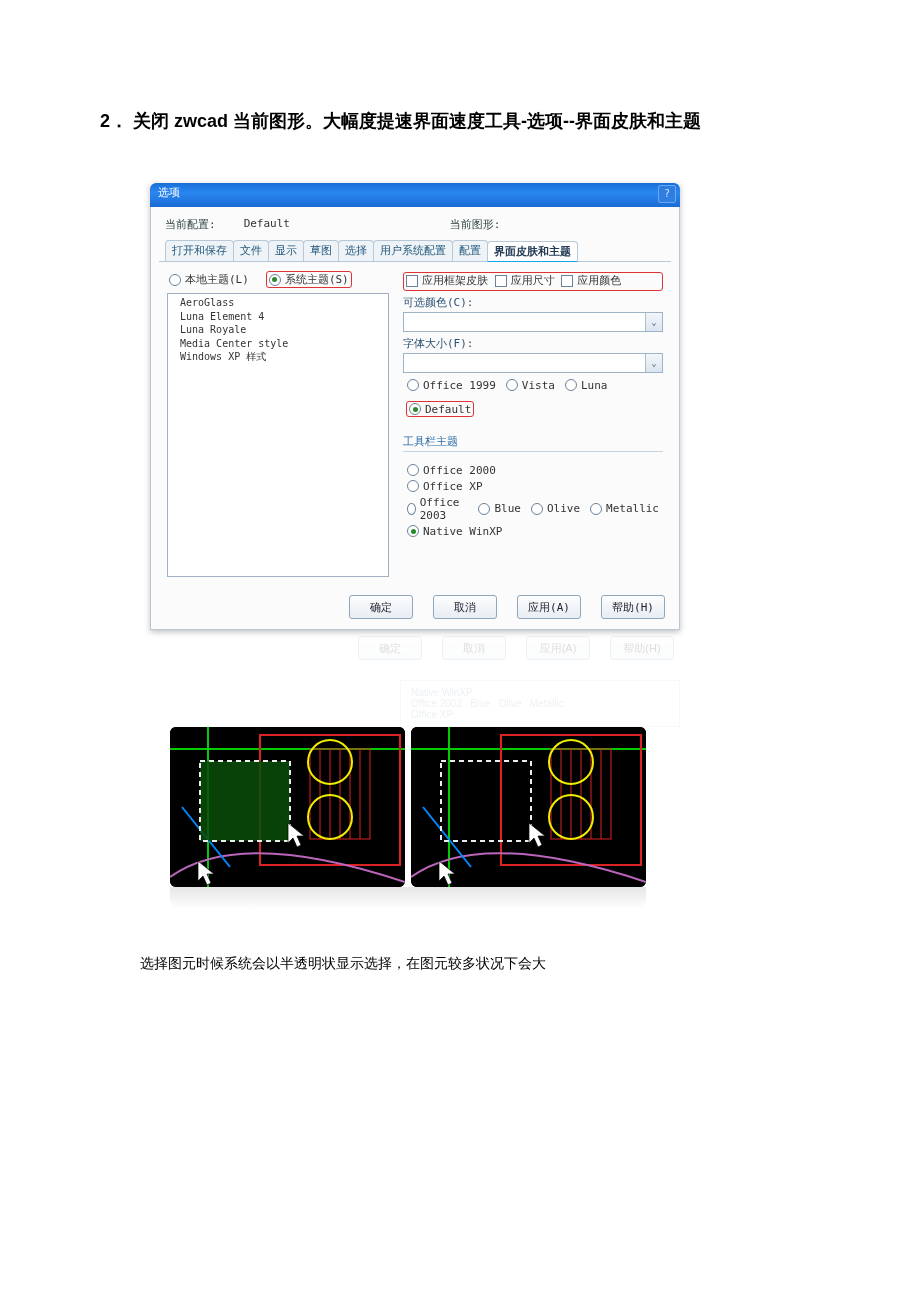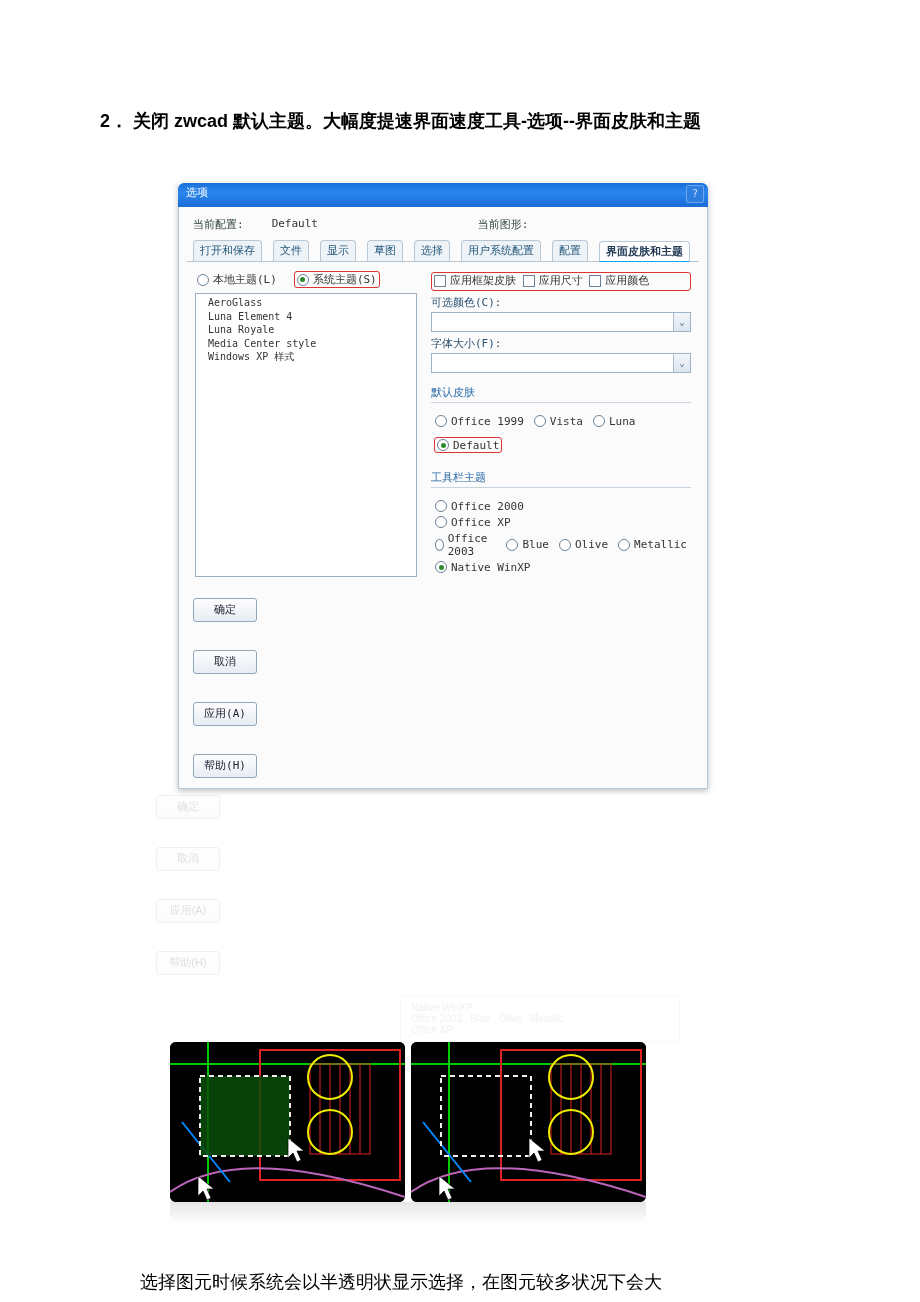--- a/index.html
+++ b/index.html
@@ -23,21 +23,20 @@
   .sect2-wrap {
     margin-left: 50px;
   }
   
   .dialog {
     width: 530px;
     font-size: 11px;
     font-family: "SimSun", monospace;
     color: #333;
     box-shadow: 0 2px 6px rgba(0,0,0,0.25);
-    margin-left: 28px;
   }
   .titlebar {
     height: 20px;
     background: linear-gradient(to bottom, #1a6fd8, #2a86f0 40%, #1b6cd4);
     border-radius: 6px 6px 0 0;
     position: relative;
     color: #fff;
     font-size: 11px;
     padding: 2px 8px;
   }
@@ -61,21 +60,21 @@
   .profile-row {
     display: flex;
     gap: 28px;
     padding: 4px 6px 6px 6px;
   }
   .profile-row .lbl { color: #344; }
   .profile-row .val { min-width: 90px; }
   
   .tabs {
     display: flex;
-    gap: 12px;
+    gap: 0;
     margin-top: 2px;
     padding-left: 6px;
     border-bottom: 1px solid #b8c7d6;
   }
   .tab {
     position: relative;
     padding: 2px 6px;
     color: #24587a;
     border: 1px solid #b8c7d6;
     border-bottom: none;
@@ -154,24 +153,23 @@
     color: #2a6aa8;
     border-bottom: 1px solid #c7d4e0;
     padding-bottom: 2px;
     margin: 12px 0 6px 0;
   }
   .row-radios {
     display: flex; gap: 10px; flex-wrap: wrap; align-items: center;
   }
   .buttons {
     display: flex;
-    gap: 28px;
+    gap: 20px;
     justify-content: flex-end;
     padding: 10px 6px 2px 6px;
-    flex-direction: column;
   }
   .btn {
     width: 62px; height: 22px;
     background: linear-gradient(#fdfdfe,#e7edf3);
     border: 1px solid #8fa6bb;
     border-radius: 3px;
     font-size: 11px;
     display: flex; align-items: center; justify-content: center;
     cursor: pointer;
     color: #223;
@@ -214,36 +212,36 @@
   .cad svg { position: absolute; inset: 0; }
   .cad-reflect {
     margin-left: 70px;
     width: 476px;
     height: 22px;
     background: linear-gradient(to bottom, rgba(0,0,0,0.25), rgba(0,0,0,0));
     border-radius: 0 0 10px 10px;
     opacity: 0.4;
   }
   .para {
-    font-size: 18px;
+    font-size: 14px;
     line-height: 2;
     margin: 40px 0 0 40px;
   }
   .checks-col { border: 1px solid transparent; }
   .checks-col .checkbox { margin-bottom: 1px; }
   .redframe { display:inline-block; outline:1px solid #d33; padding:0 2px; border-radius:2px; }
 </style>
 </head>
 <body>
 
 <div class="page">
 
   <div class="heading">
     <span>2．</span>
-    <span class="normal">关闭 zwcad 默认主题。大幅度提速界面速度工具-选项--界面皮肤和主题</span>
+    <span class="normal">关闭 zwcad 当前图形。大幅度提速界面速度工具-选项--界面皮肤和主题</span>
   </div>
 
   <div class="sect2-wrap">
 
     <div class="dialog">
       <div class="titlebar">
         <span>选项</span>
         <div class="help">
           <span>?</span>
         </div>
@@ -316,21 +314,20 @@
                 </div>
             </div>
 
             <div class="field-lbl">字体大小(F):</div>
             <div class="combo">
               <div class="arrow">
                   <span>⌄</span>
                 </div>
             </div>
 
-            <div class="group-title">默认皮肤</div>
             <div class="row-radios" style="padding:6px 4px;">
               <span class="radio">
                   <span class="dot"></span>
                   <span>Office 1999</span>
                 </span>
               <span class="radio">
                   <span class="dot"></span>
                   <span>Vista</span>
                 </span>
               <span class="radio">

